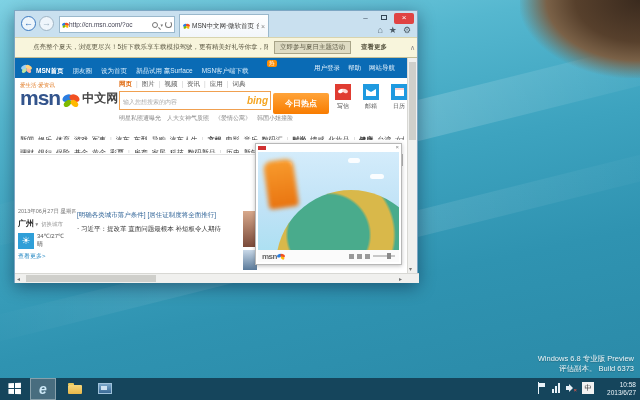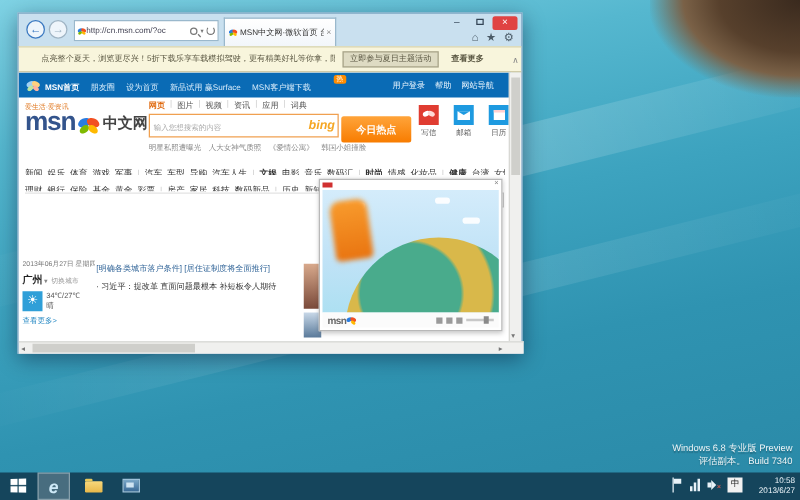--- a/index.html
+++ b/index.html
@@ -389,21 +389,21 @@
     </div>
     <div id="hscroll">
       <span class="arr" style="left:2px;">◂</span>
       <div class="thumb"></div>
       <span class="arr" style="left:384px;">▸</span>
     </div>
   </div>
 
   <div id="watermark">
     <div>Windows 6.8 专业版 Preview</div>
-    <div>评估副本。 Build 7340</div>
+    <div>评估副本。 Build 6373</div>
   </div>
 
   <div id="taskbar">
     <div id="startbtn">
       <span style="left:0;top:0;"></span>
       <span style="left:7px;top:0;"></span>
       <span style="left:0;top:6px;"></span>
       <span style="left:7px;top:6px;"></span>
     </div>
     <div id="tb-ie"><span class="e">e</span></div>

